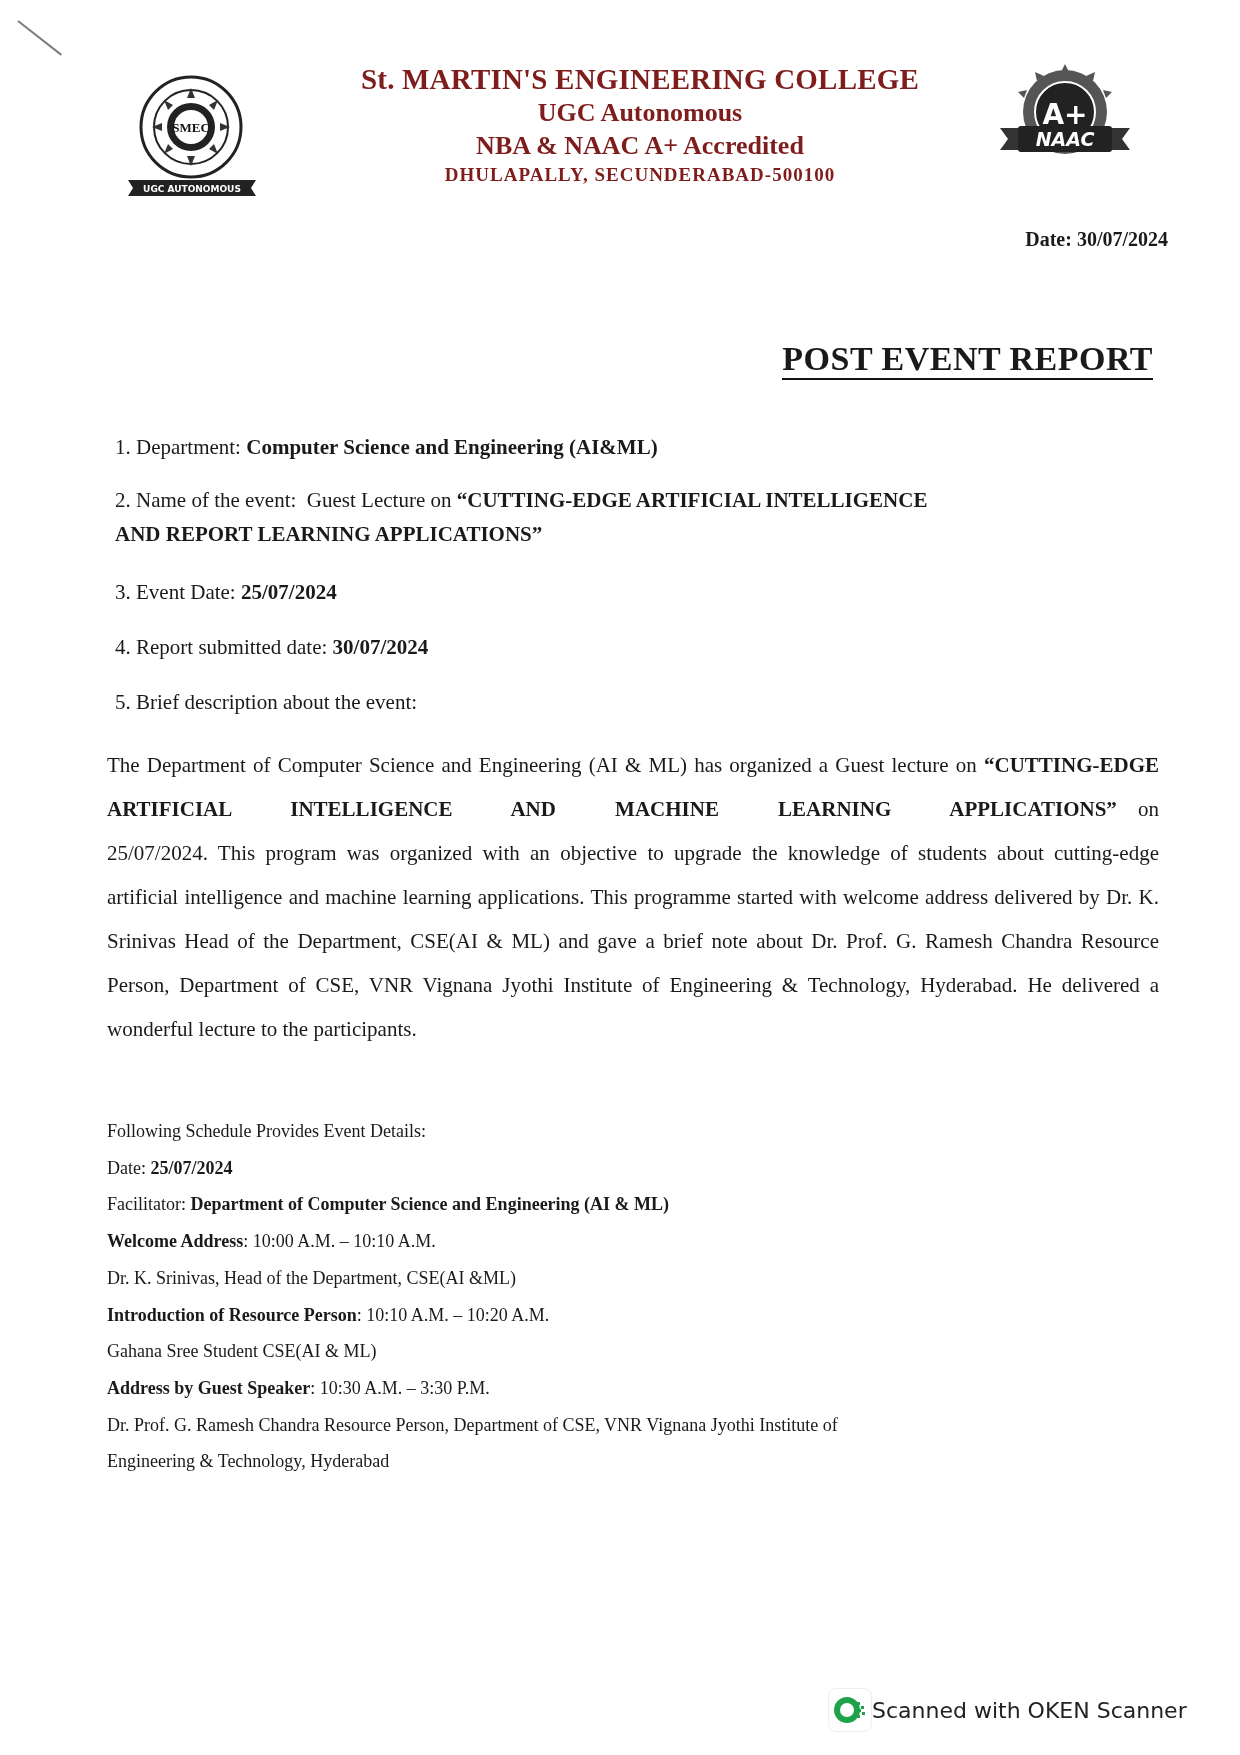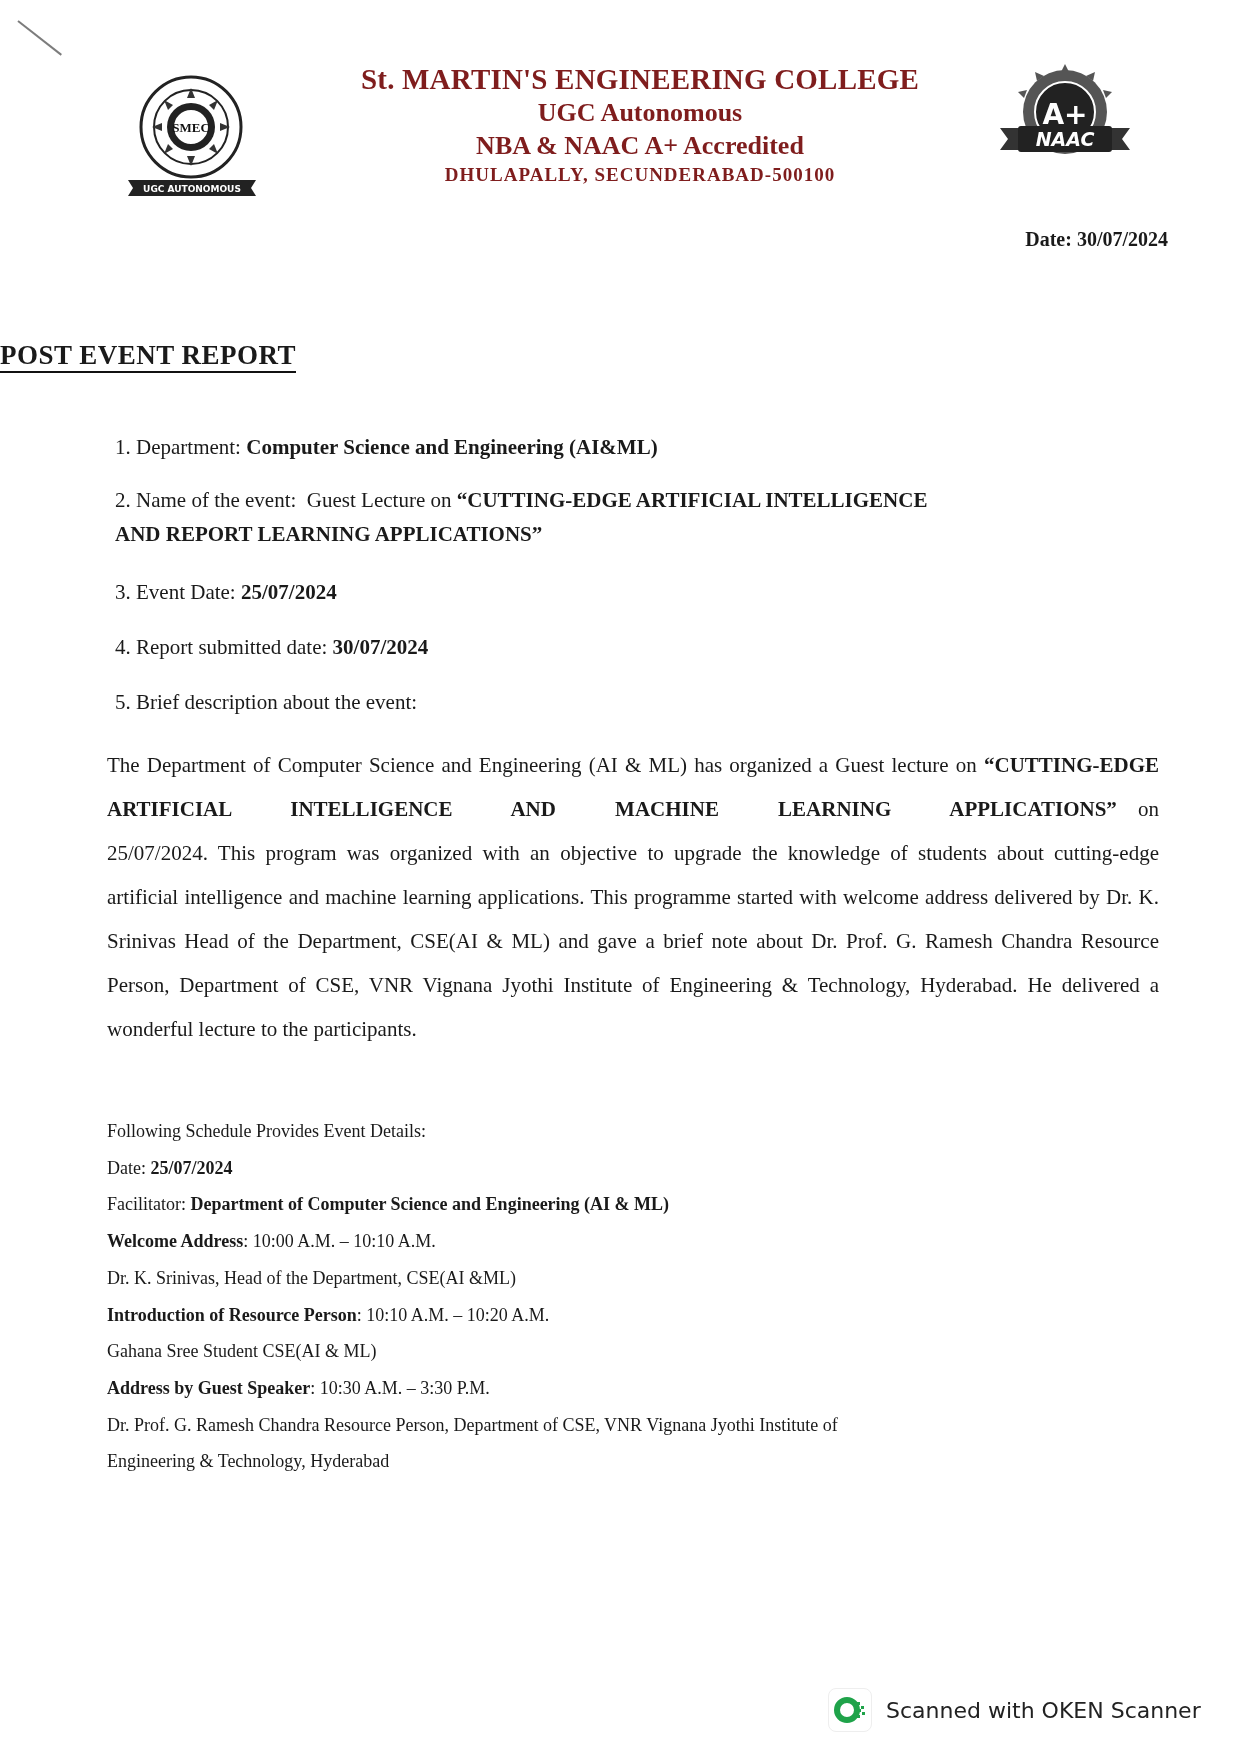--- a/index.html
+++ b/index.html
@@ -73,22 +73,22 @@
       font-size: 20px;
       font-weight: bold;
     }
 
     
     .report-title {
       position: absolute;
       left: 0;
       width: 1153px;
       top: 340px;
-      text-align: left;
-      font-size: 27px;
+      text-align: right;
+      font-size: 34px;
       font-weight: bold;
       letter-spacing: 0.5px;
     }
     .report-title span {
       border-bottom: 2px solid #111;
       padding-bottom: 1px;
     }
     .item { position: absolute; left: 115px; width: 1050px; font-size: 21px; line-height: 34px; }
     .b { font-weight: bold; }
 
@@ -110,21 +110,20 @@
       line-height: 36.7px;
     }
 
     
     .scanner-badge {
       position: absolute;
       left: 828px;
       top: 1688px;
       display: flex;
       align-items: center;
-      gap: 14px;
     }
     .scanner-icon {
       width: 44px;
       height: 44px;
       border: 1px solid #eee;
       border-radius: 8px;
       display: flex;
       align-items: center;
       justify-content: center;
       background: #fff;

